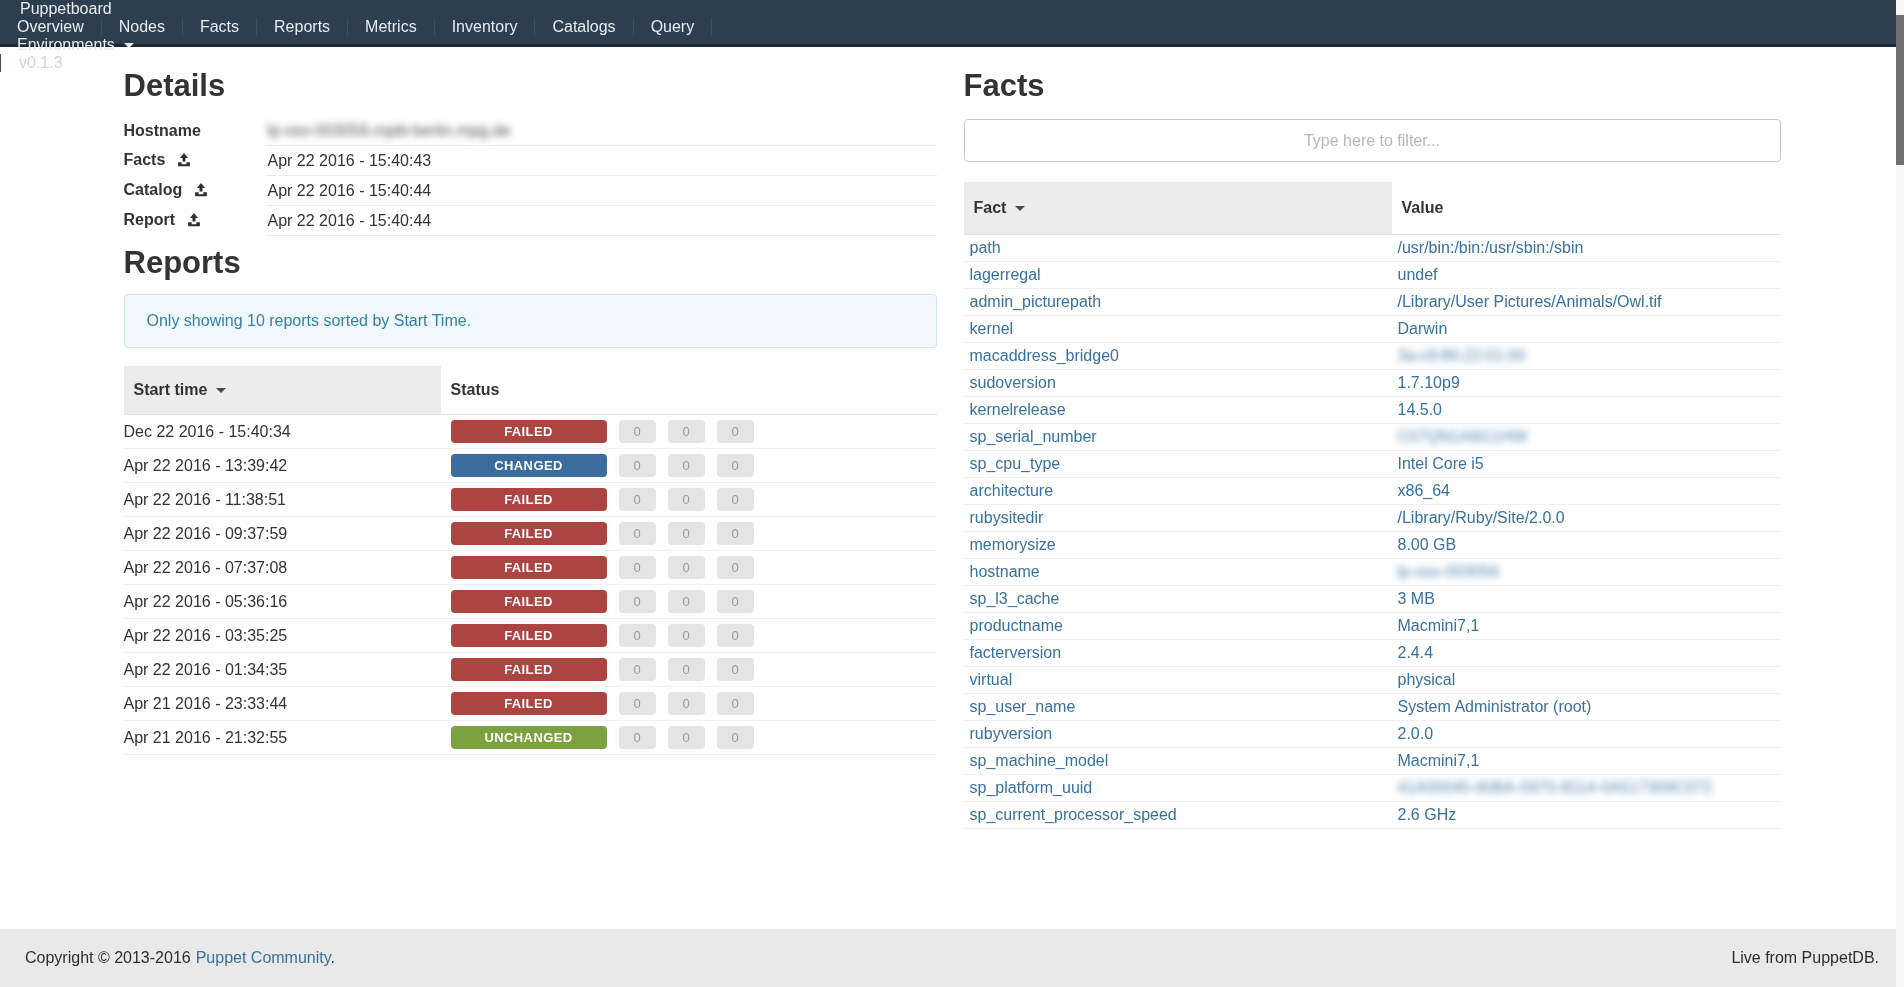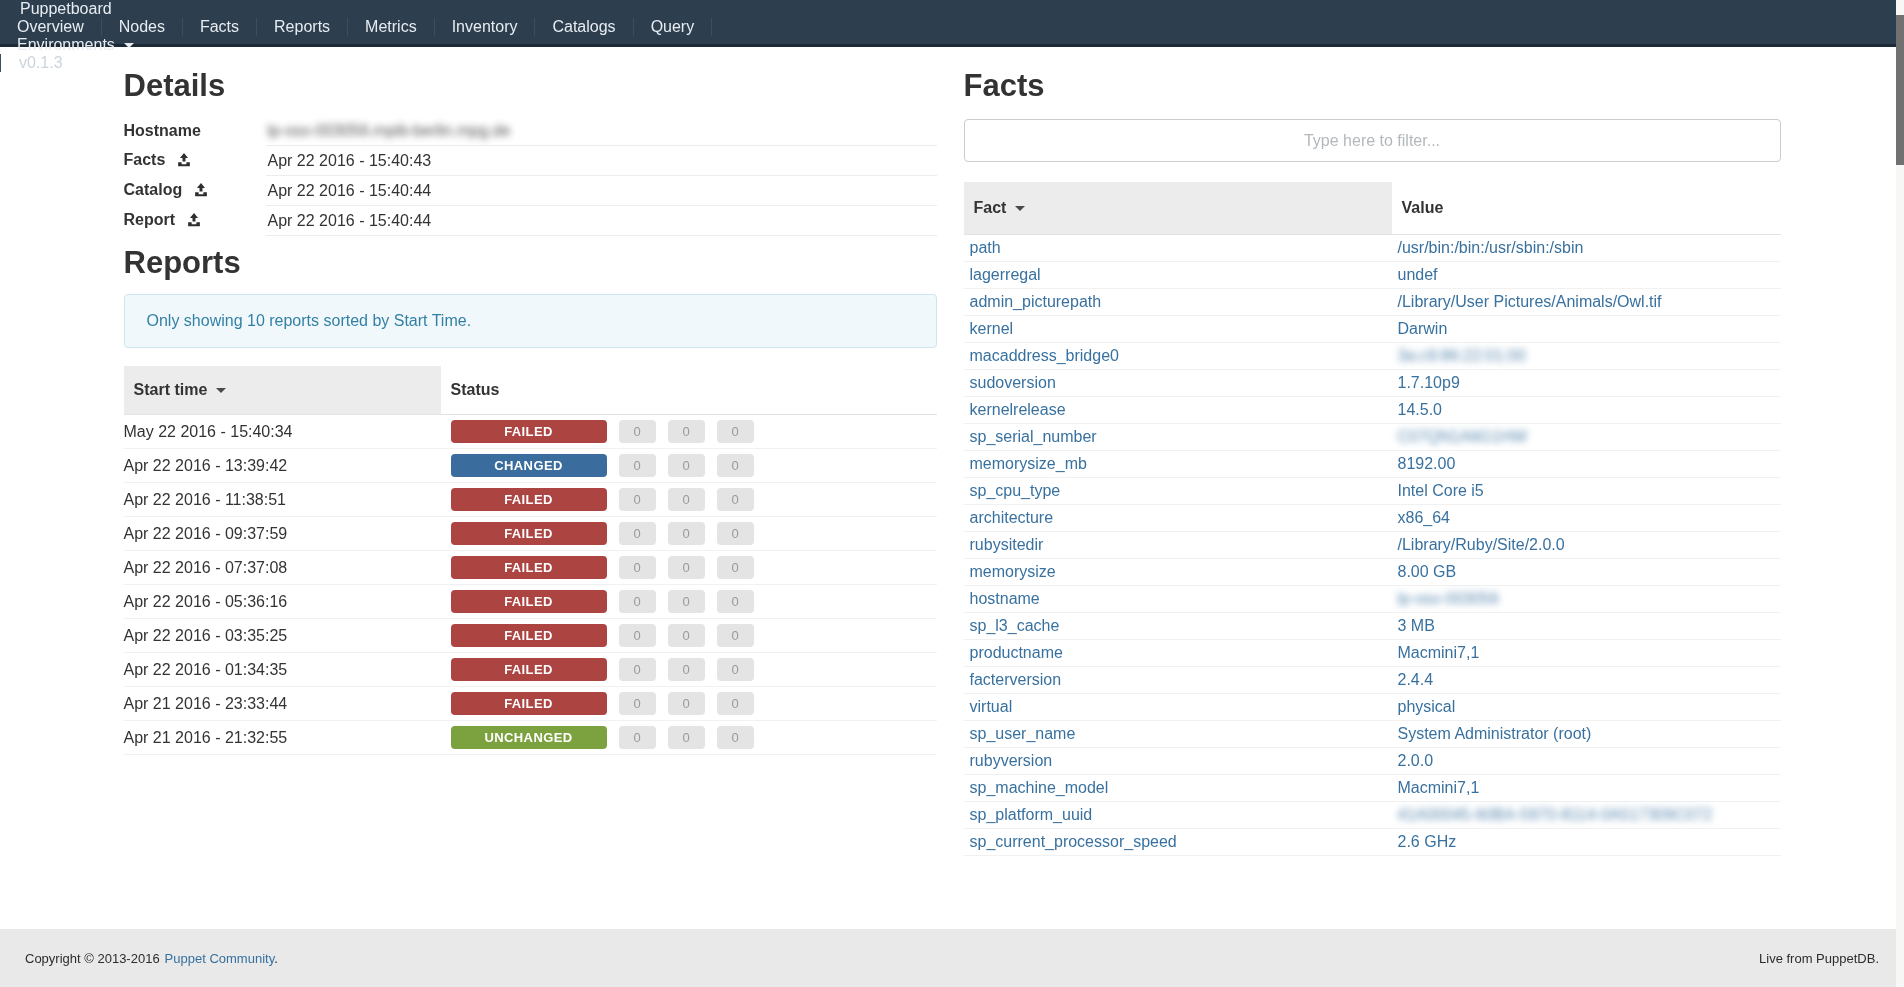--- a/index.html
+++ b/index.html
@@ -50,21 +50,21 @@
   .filter-input{display:block; box-sizing:border-box; width:100%; height:43px; margin:16px 0 20px; padding:10px 14px; font-size:16px; font-family:"Liberation Sans",sans-serif; border:1px solid #ccc; border-radius:4px; color:#555; background:#fff;text-align:center;}
   .filter-input::placeholder{color:#b3b8bc;}
 
   .facts-table thead th{padding:17px 6px 17px 10px;}
   .facts-table thead th.sorted{width:412px;}
   .facts-table tbody td{padding:4px 6px; border-bottom:1px solid #f1f1f1;}
   a.link{color:#38719f; text-decoration:none; cursor:pointer;}
   .blurred{filter:blur(3.5px); opacity:.85;}
 
   
-  .footer{position:absolute; left:0; right:0; bottom:0; height:58px; background:#e8e9e8; display:flex; align-items:center; justify-content:space-between; padding:0 25px; font-size:13px; color:#2d2d2d; box-sizing:border-box; z-index:5;}
+  .footer{position:absolute; left:0; right:0; bottom:0; height:58px; background:#e8e9e8; display:flex; align-items:center; justify-content:space-between; padding:0 25px; font-size:16px; color:#2d2d2d; box-sizing:border-box; z-index:5;}
   .footer a{color:#38719f; text-decoration:none; margin-left:5px;}
 
   
   .scrollbar{position:absolute; top:0; right:0; width:8px; height:987px; background:#f7f7f6; z-index:10;}
   .scroll-thumb{position:absolute; top:15px; left:0; width:8px; height:150px; background:#717171;}
 </style>
 </head>
 <body>
 
 <div class="page">
@@ -157,21 +157,21 @@
               <span>Start time</span><span class="sort-caret"></span>
             </th>
             <th>
               <span>Status</span>
             </th>
           </tr>
         </thead>
         <tbody>
 
             <tr>
-              <td>May 22 2016 - 15:40:34</td>
+              <td>Dec 22 2016 - 15:40:34</td>
               <td class="status-cell">
                 <span class="status s-failed">FAILED</span><span class="count">0</span><span class="count">0</span><span class="count">0</span>
               </td>
             </tr>
 
             <tr>
               <td>Apr 22 2016 - 13:39:42</td>
               <td class="status-cell">
                 <span class="status s-changed">CHANGED</span><span class="count">0</span><span class="count">0</span><span class="count">0</span>
               </td>
@@ -287,24 +287,20 @@
             <tr>
               <td><a class="link">kernelrelease</a></td>
               <td><a class="link">14.5.0</a></td>
             </tr>
 
             <tr>
               <td><a class="link">sp_serial_number</a></td>
               <td><a class="link blurred">C07QN1A6G1HW</a></td>
             </tr>
 
-            <tr>
-              <td><a class="link">memorysize_mb</a></td>
-              <td><a class="link">8192.00</a></td>
-            </tr>
 
             <tr>
               <td><a class="link">sp_cpu_type</a></td>
               <td><a class="link">Intel Core i5</a></td>
             </tr>
 
             <tr>
               <td><a class="link">architecture</a></td>
               <td><a class="link">x86_64</a></td>
             </tr>

